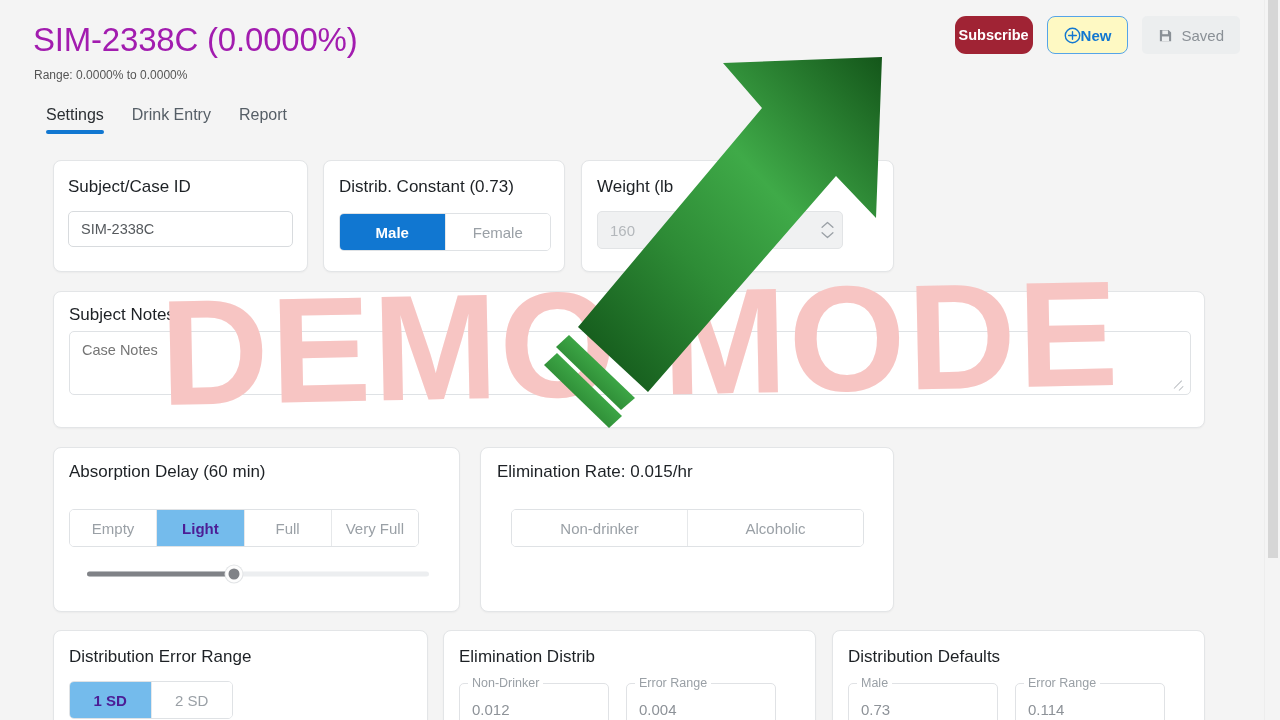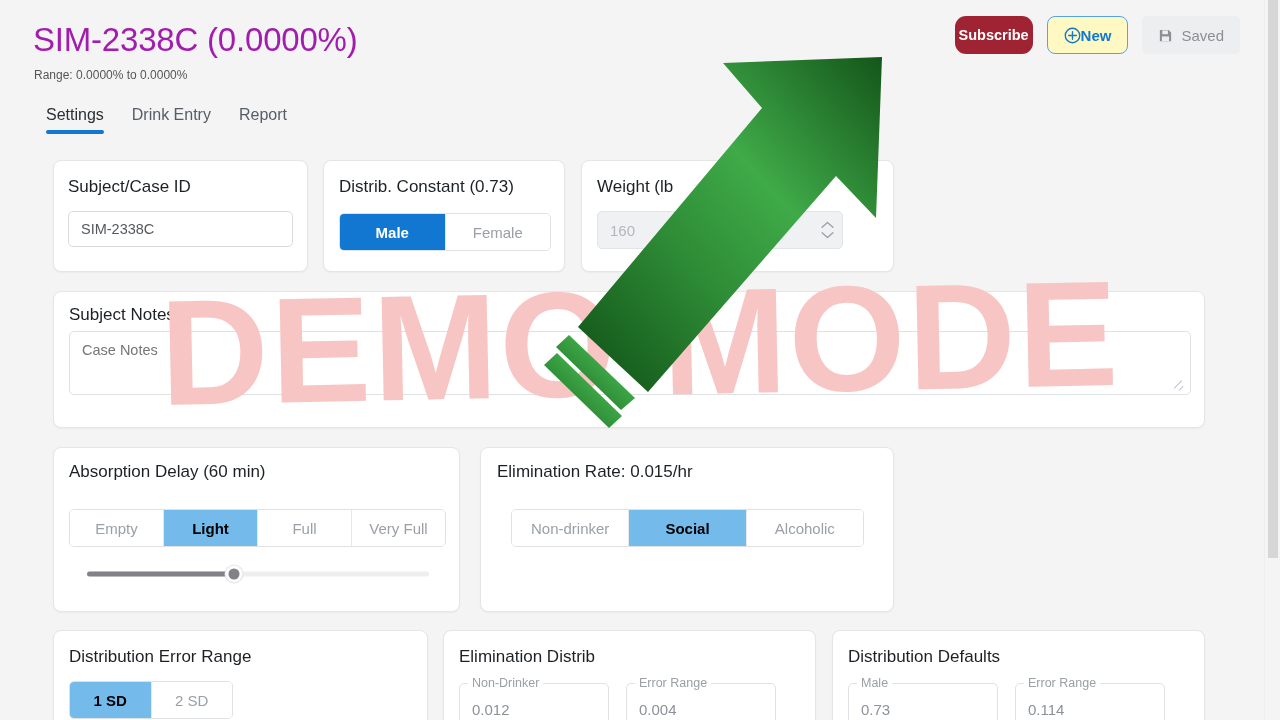--- a/index.html
+++ b/index.html
@@ -182,21 +182,21 @@
     font-size: 15px;
     color: #9aa0a6;
     display: flex; align-items: center; justify-content: center;
     cursor: pointer;
     background: #fff;
     border-right: 1px solid #e6e8ea;
     white-space: nowrap;
   }
   .seg-item:last-child { border-right: none; }
   .seg-item.on-strong { background: #1177d1; color: #fff; font-weight: 700; }
-  .seg-item.on-light  { background: #74bbec; color: #000000; font-weight: 700; }
+  .seg-item.on-light  { background: #74bbec; color: #4c1d95; font-weight: 700; }
 
   #seg-gender {
     position: absolute; left: 15px; top: 52px;
     width: 212px; height: 38px;
   }
   #seg-gender .seg-item { flex: 1; }
 
   
   #weight-input-wrap {
     position: absolute; left: 15px; top: 50px;
@@ -249,21 +249,21 @@
     transform-origin: left;
   }
   #notes-resize::before { width: 11px; right: 0; bottom: 2px; transform: rotate(-45deg); }
   #notes-resize::after  { width: 6px;  right: 0; bottom: 0px; transform: rotate(-45deg); }
 
   
   #card-absorption { left: 53px; top: 447px; width: 407px; height: 165px; }
   #card-absorption .card-title { position: absolute; left: 15px; top: 14px; }
   #seg-absorption {
     position: absolute; left: 15px; top: 508px;
-    width: 377px; height: 38px;
+    width: 350px; height: 38px;
     left: 15px; top: 61px; text-align: center;
   }
   #seg-absorption .seg-item { flex: 1; }
 
   #abs-slider {
     position: absolute;
     left: 33px; top: 116px;
     width: 342px; height: 20px;
   }
   #abs-track {
@@ -459,21 +459,20 @@
       <div id="abs-track"></div>
       <div id="abs-fill" style="width: 43%;"></div>
       <div id="abs-thumb" style="left: 43%;"></div>
     </div>
   </div>
 
   <div class="card" id="card-elimrate">
     <div class="card-title">Elimination Rate: 0.015/hr</div>
     <div class="seg" id="seg-elim">
       <div class="seg-item">Non-drinker</div>
-      <div class="seg-item on-light">Social</div>
       <div class="seg-item">Alcoholic</div>
     </div>
   </div>
 
   <div class="card" id="card-disterr">
     <div class="card-title">Distribution Error Range</div>
     <div class="seg" id="seg-sd">
       <div class="seg-item on-light">1 SD</div>
       <div class="seg-item">2 SD</div>
     </div>

